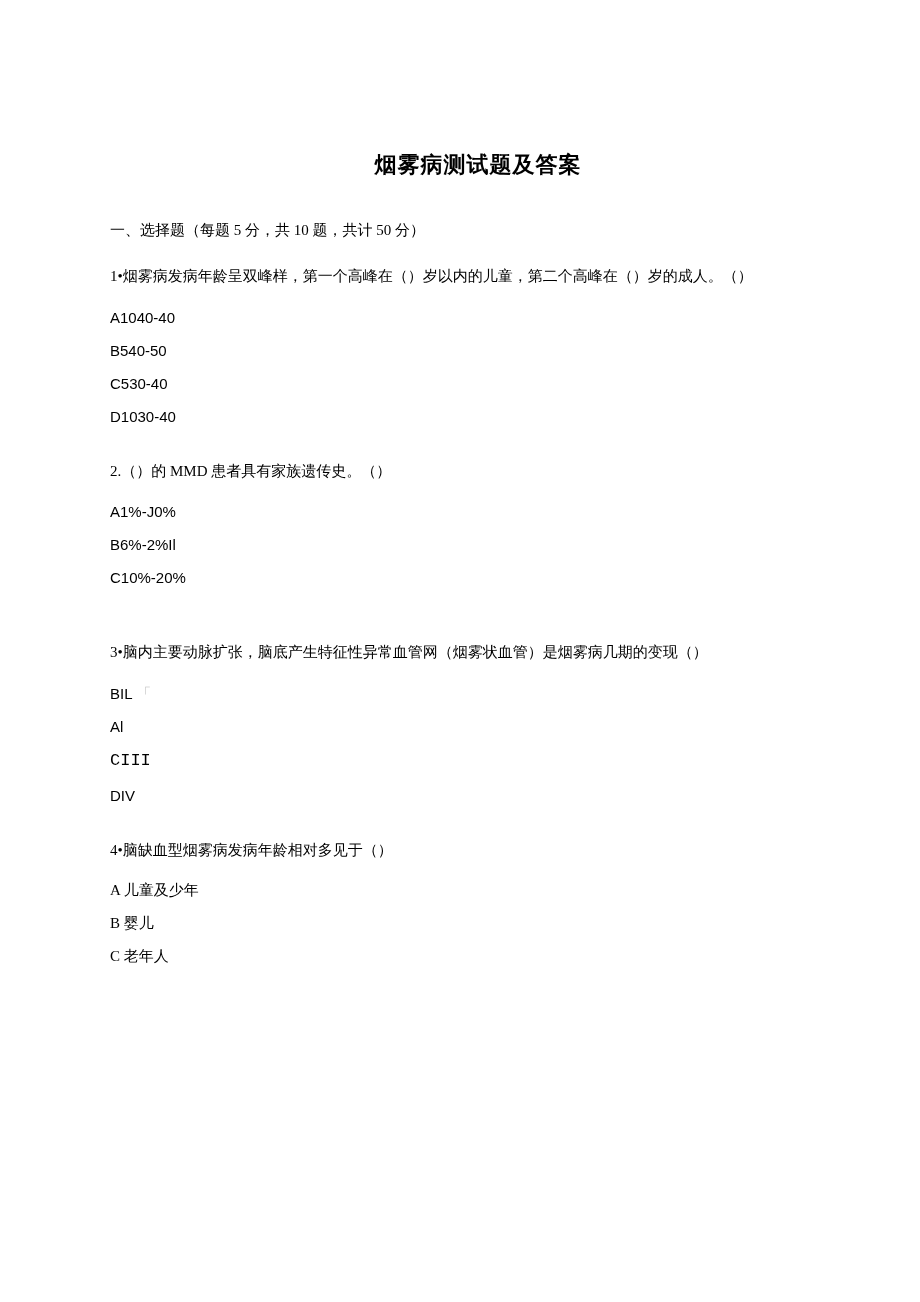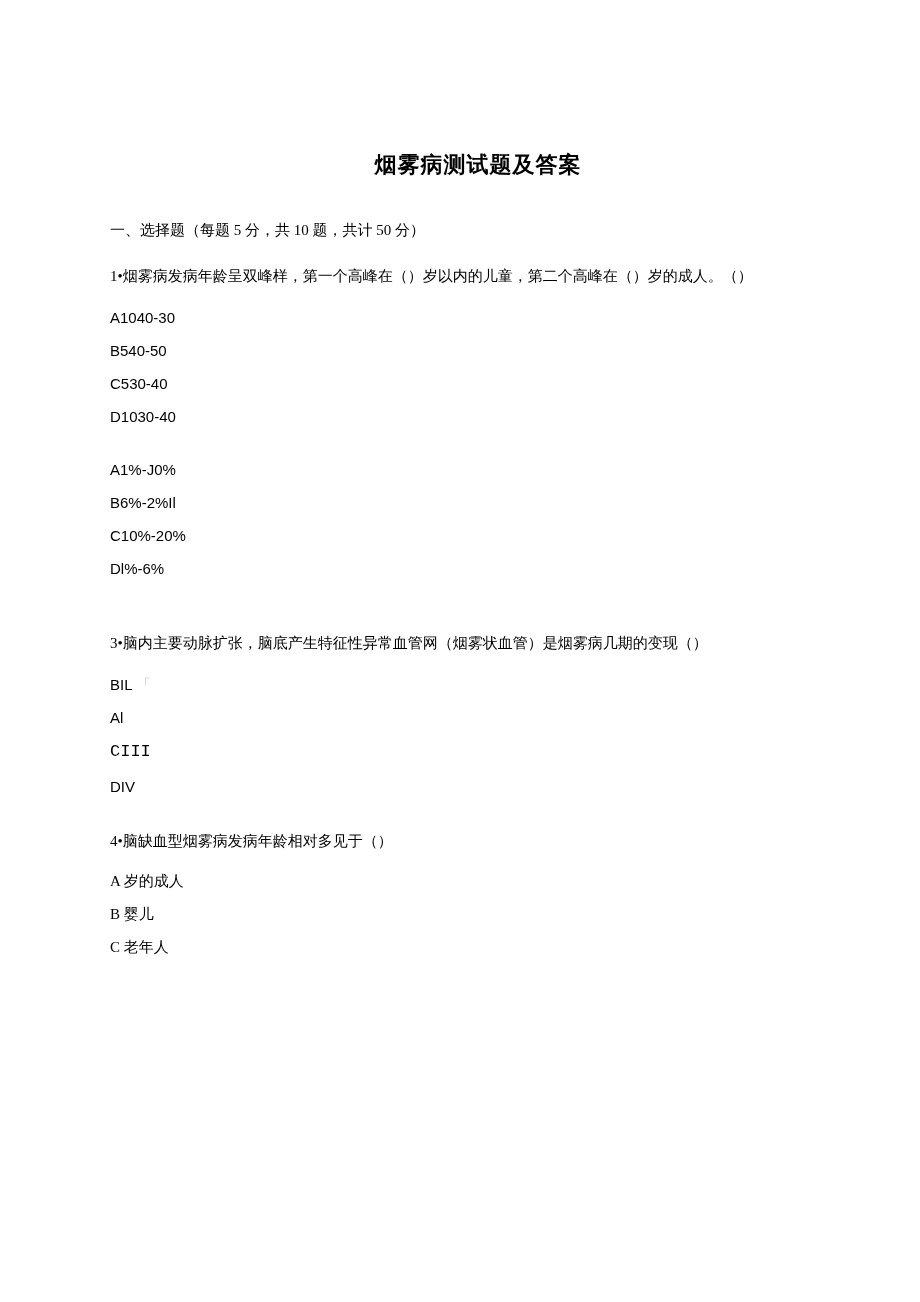--- a/index.html
+++ b/index.html
@@ -60,44 +60,44 @@
 </head>
 <body>
 
 <div class="page">
 
   <div class="title">烟雾病测试题及答案</div>
 
   <div class="line">一、选择题（每题 5 分，共 10 题，共计 50 分）</div>
 
   <div class="para">1•烟雾病发病年龄呈双峰样，第一个高峰在（）岁以内的儿童，第二个高峰在（）岁的成人。（）</div>
-  <div class="opt ascii">A1040-30</div>
+  <div class="opt ascii">A1040-40</div>
   <div class="opt ascii">B540-50</div>
   <div class="opt ascii">C530-40</div>
   <div class="opt ascii">D1030-40</div>
 
   <div class="spacer"></div>
 
+  <div class="line">2.（）的 MMD 患者具有家族遗传史。（）</div>
   <div class="opt ascii">A1%-J0%</div>
   <div class="opt ascii">
     <span>B6%-2%</span><span class="orange">Il</span>
   </div>
   <div class="opt ascii">C10%-20%</div>
-  <div class="opt ascii">Dl%-6%</div>
 
   <div class="spacer"></div>
 
   <div class="para">3•脑内主要动脉扩张，脑底产生特征性异常血管网（烟雾状血管）是烟雾病几期的变现（）</div>
   <div class="opt ascii">
     <span>BIL</span> <span class="gray">「</span>
   </div>
   <div class="opt ascii">Al</div>
   <div class="opt roman" style="font-size:17px;">CIII</div>
   <div class="opt ascii">DIV</div>
 
   <div class="spacer"></div>
 
   <div class="line">4•脑缺血型烟雾病发病年龄相对多见于（）</div>
-  <div class="opt">A 岁的成人</div>
+  <div class="opt">A 儿童及少年</div>
   <div class="opt">B 婴儿</div>
   <div class="opt">C 老年人</div>
 
 </div>
 
 </body></html>

